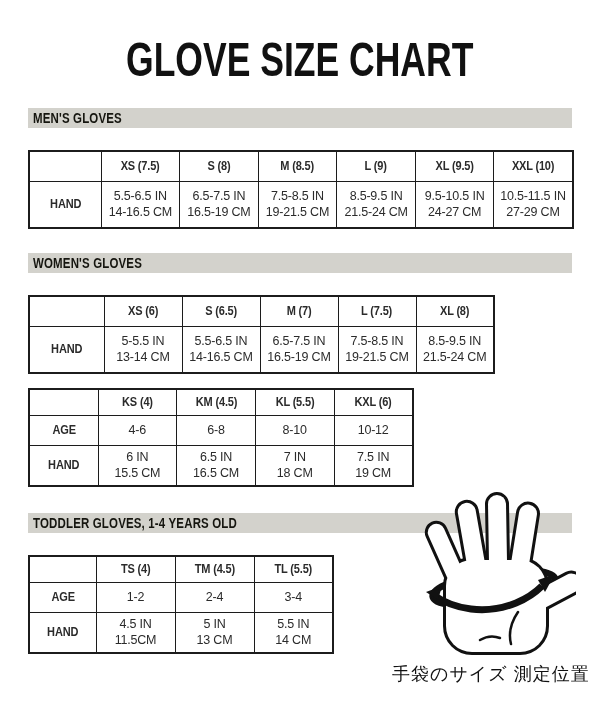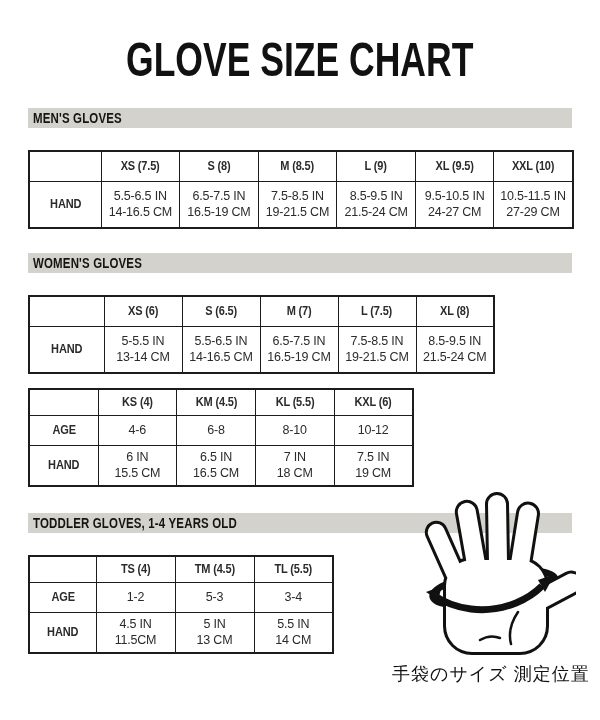--- a/index.html
+++ b/index.html
@@ -211,21 +211,21 @@
     <tbody>
         <tr class="hrow-kid">
       <td class="corner"></td>
       <td class="hcell"><span class="squeeze-c">TS (4)</span></td>
       <td class="hcell"><span class="squeeze-c">TM (4.5)</span></td>
       <td class="hcell"><span class="squeeze-c">TL (5.5)</span></td>
     </tr>
     <tr class="arow-kid">
       <td class="rlabel"><span class="squeeze-c">AGE</span></td>
       <td>1-2</td>
-      <td>5-3</td>
+      <td>2-4</td>
       <td>3-4</td>
     </tr>
     <tr class="brow-kid">
       <td class="rlabel"><span class="squeeze-c">HAND</span></td>
       <td>4.5 IN
 11.5CM</td>
       <td>5 IN
 13 CM</td>
       <td>5.5 IN
 14 CM</td>

